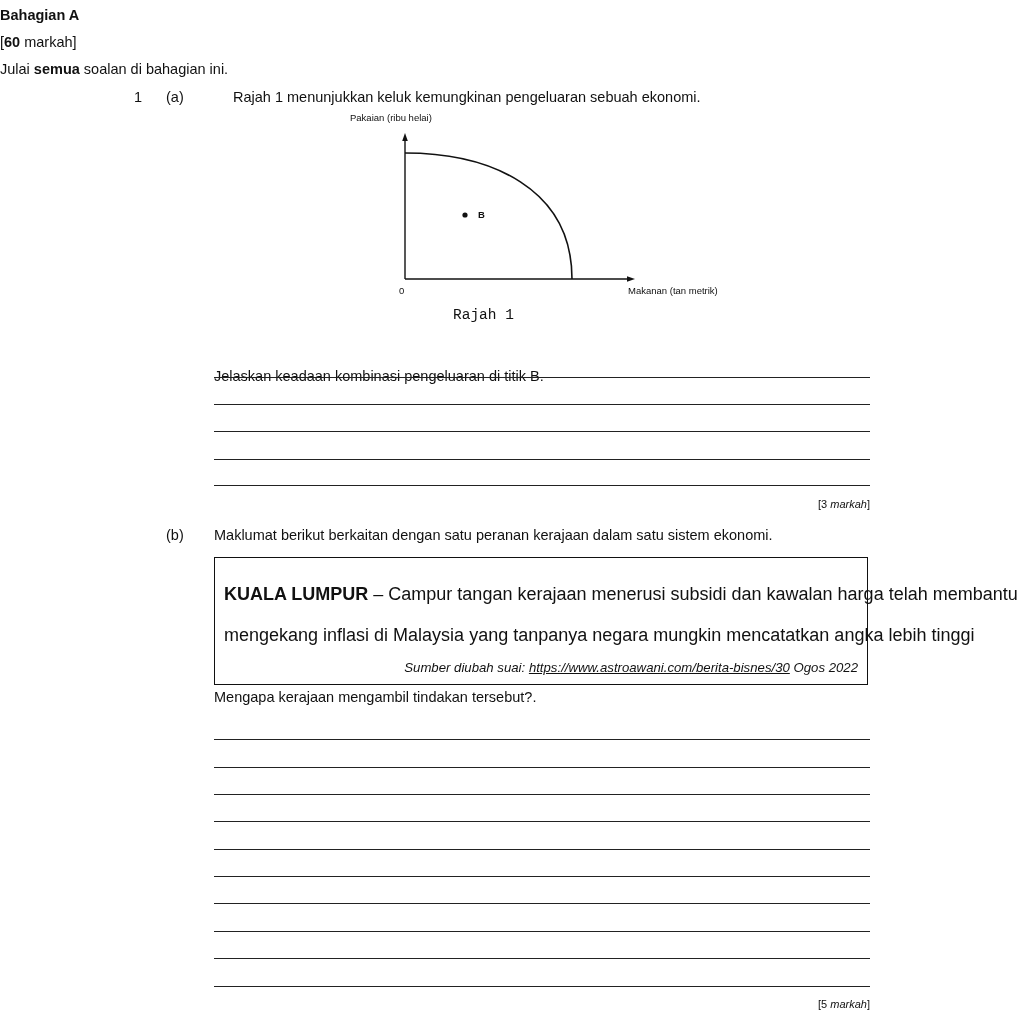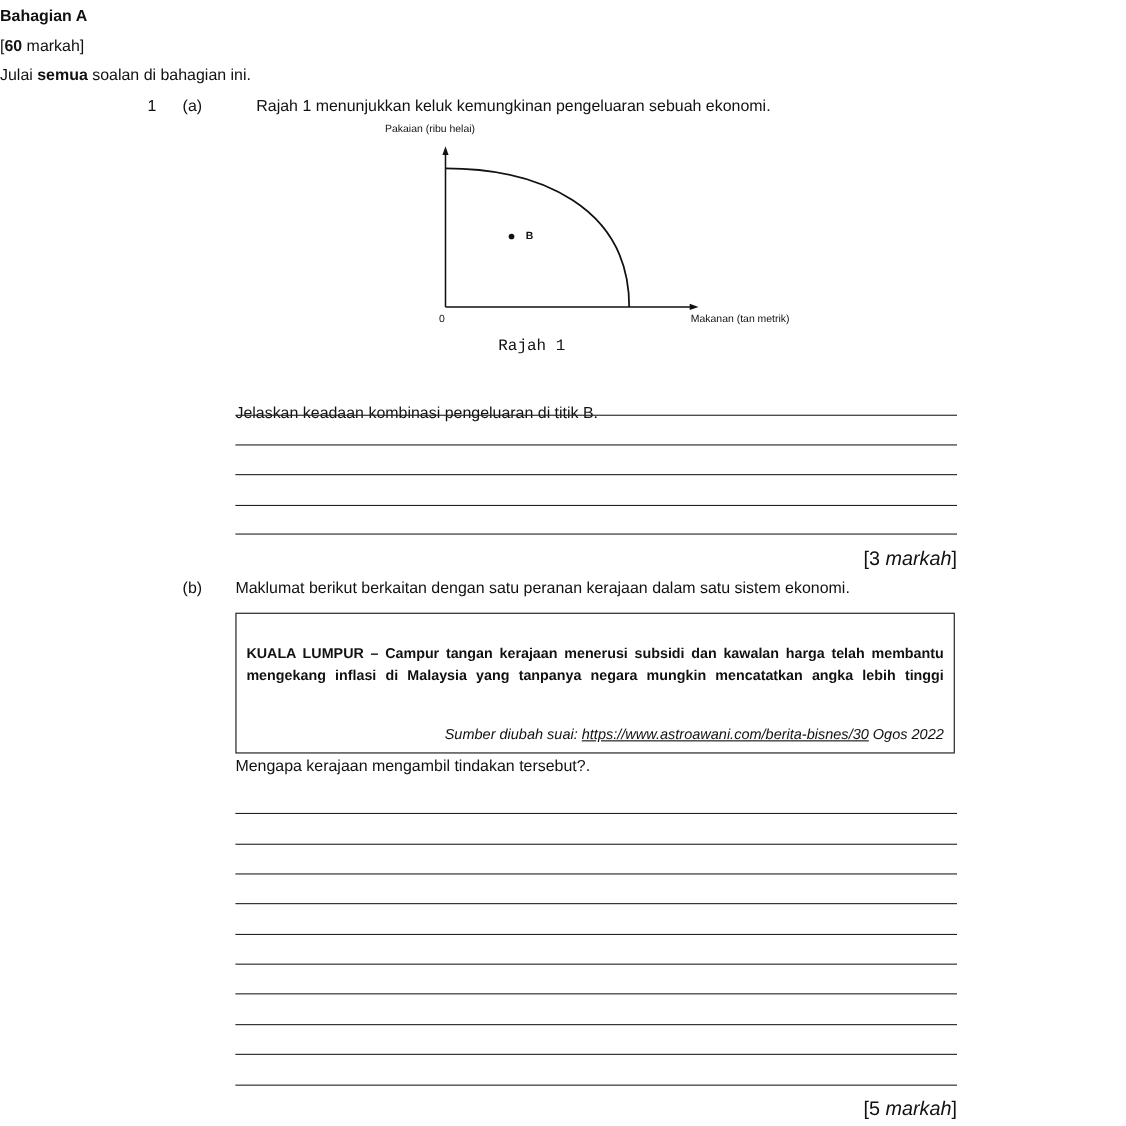--- a/index.html
+++ b/index.html
@@ -3,23 +3,23 @@
 <meta charset="utf-8">
 <style>
   html, body { margin:0; padding:0; background:#ffffff; }
   body { width:1024px; height:1024px; position:relative; overflow:hidden;
          font-family:"Liberation Sans", sans-serif; color:#111; }
   .abs { position:absolute; }
   .center { left:0; width:916px; }
   .t14 { font-size:14.5px; line-height:18px; }
   .bold { font-weight:bold; }
   .rule { position:absolute; left:214px; width:656px; height:0; border-top:1.6px solid #222; }
-  .marks { position:absolute; right:154px; font-size:18px;padding-left:36px; }
+  .marks { position:absolute; right:154px; font-size:11px;padding-left:36px; }
   .box { position:absolute; left:214px; top:557px; width:654px; height:128px; border:1.4px solid #111; box-sizing:border-box; }
-  .boxline { position:absolute; left:9px; right:9px; font-size:13px; line-height:16px; text-align:justify; text-align-last:justify; white-space:nowrap;font-weight:bold; }
+  .boxline { position:absolute; left:9px; right:9px; font-size:18px; line-height:16px; text-align:justify; text-align-last:justify; white-space:nowrap; }
   .src { position:absolute; right:9px; font-size:13.2px; font-style:italic; }
   .src .u { text-decoration:underline; }
 </style>
 </head>
 <body>
 
 <div class="abs center t14 bold" style="top:6px;">Bahagian A</div>
 <div class="abs center t14" style="top:33px;"><span>[</span><span class="bold">60</span><span> markah]</span></div>
 <div class="abs center t14" style="top:60px;"><span>Julai </span><span class="bold">semua</span><span> soalan di bahagian ini.</span></div>
 
@@ -54,21 +54,21 @@
 <div class="rule" style="top:431px;"></div>
 <div class="rule" style="top:459px;"></div>
 <div class="rule" style="top:485px;"></div>
 <div class="marks" style="top:498px;"><span>[3 </span><i>markah</i><span>]</span></div>
 
 <div class="abs t14" style="left:166px; top:526px;">(b)</div>
 <div class="abs t14" style="left:214px; top:526px;">Maklumat berikut berkaitan dengan satu peranan kerajaan dalam satu sistem ekonomi.</div>
 
 <div class="box">
   <div class="boxline" style="top:28px;"><b>KUALA LUMPUR</b><span> – Campur tangan kerajaan menerusi subsidi dan kawalan harga telah membantu</span></div>
-  <div class="boxline" style="top:48px;">mengekang inflasi di Malaysia yang tanpanya negara mungkin mencatatkan angka lebih tinggi</div>
+  <div class="boxline" style="top:69px;">mengekang inflasi di Malaysia yang tanpanya negara mungkin mencatatkan angka lebih tinggi</div>
   <div class="src" style="top:102px;"><span>Sumber diubah suai: </span><span class="u">https://www.astroawani.com/berita-bisnes/30</span><span> Ogos 2022</span></div>
 </div>
 
 <div class="abs t14" style="left:214px; top:688px;">Mengapa kerajaan mengambil tindakan tersebut?.</div>
 
 <div class="rule" style="top:739px;"></div>
 <div class="rule" style="top:767px;"></div>
 <div class="rule" style="top:794px;"></div>
 <div class="rule" style="top:821px;"></div>
 <div class="rule" style="top:849px;"></div>

